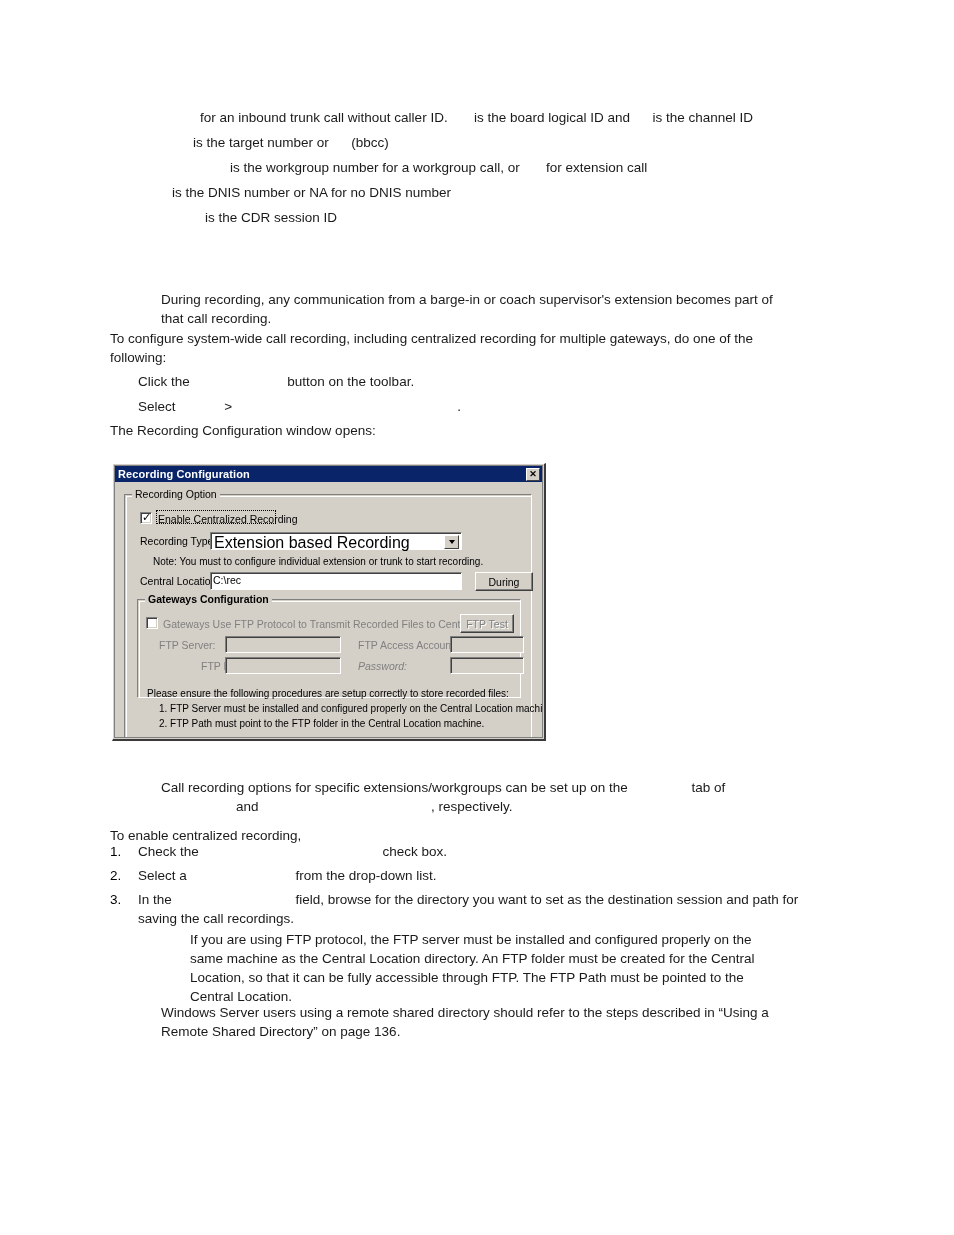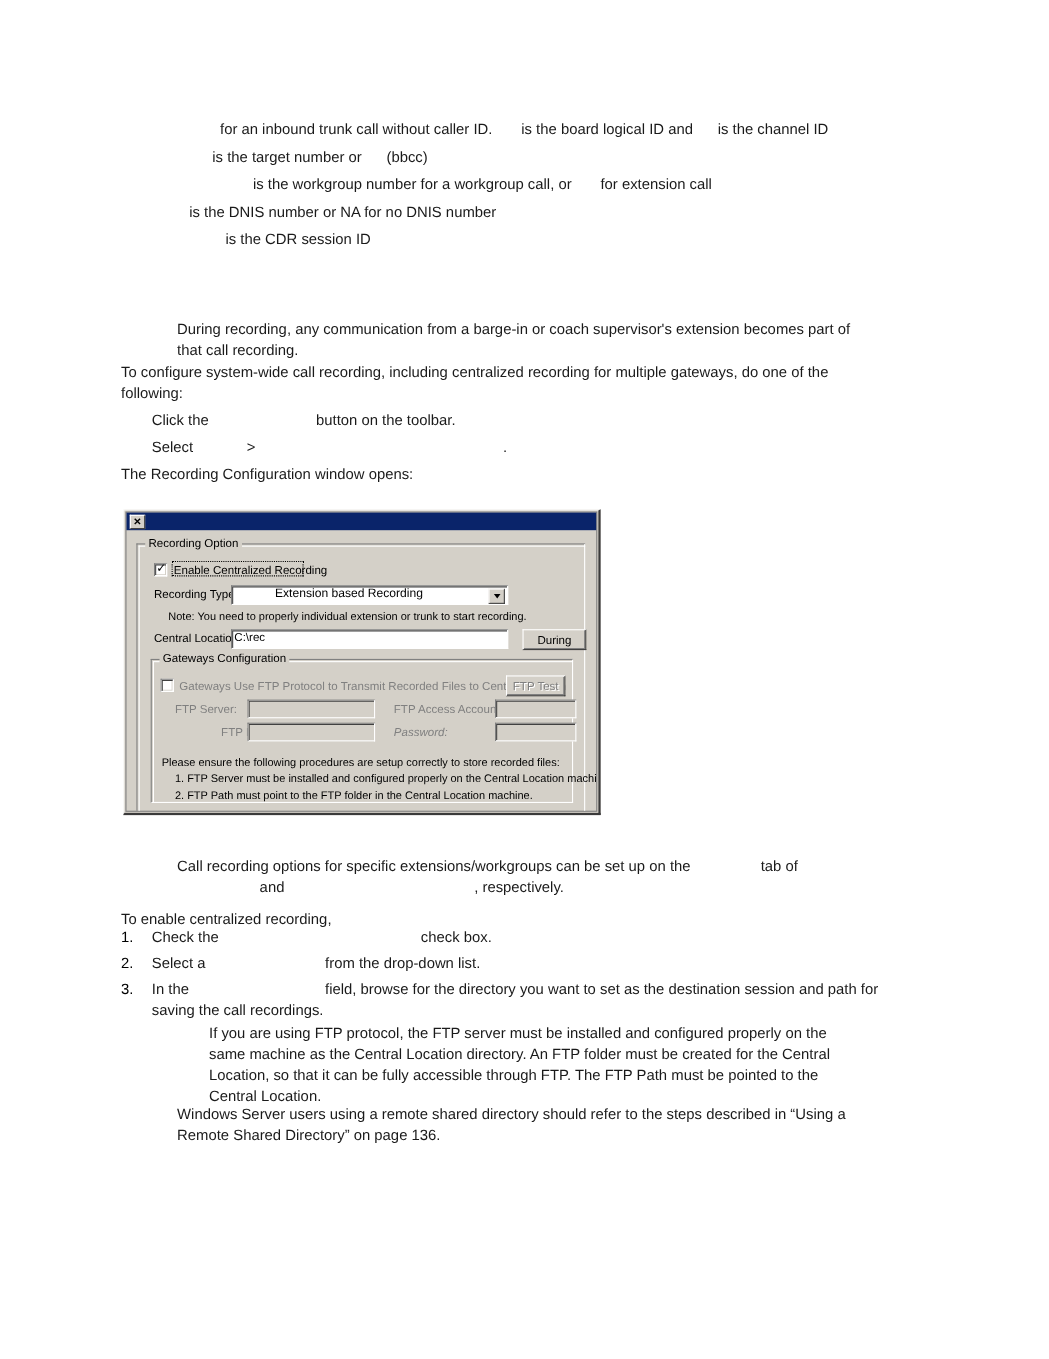--- a/index.html
+++ b/index.html
@@ -196,24 +196,23 @@
     border-left: 1px solid #808080;
     border-right: 1px solid #ffffff;
     border-bottom: 1px solid #ffffff;
     box-shadow: inset 1px 1px 0 #404040;
     box-sizing: border-box;
     cursor: default;
   }
   .combo-text {
     position: absolute;
     left: 3px; top: 1px;
-    font-size: 11px;
-    color: #000;
-    white-space: nowrap;
-    padding-left: 36px;
+    font-size: 16px;
+    color: #000;
+    white-space: nowrap;
   }
   .combo-btn {
     position: absolute;
     right: 2px;
     top: 2px;
     width: 15px;
     height: 14px;
     background: #d4d0c8;
     border-top: 1px solid #ffffff;
     border-left: 1px solid #ffffff;
@@ -295,20 +294,21 @@
 
   <div class="p" style="left:190px; top:930px; width:596px;">If you are using FTP protocol, the FTP server must be installed and configured properly on the same machine as the Central Location directory. An FTP folder must be created for the Central Location, so that it can be fully accessible through FTP. The FTP Path must be pointed to the Central Location.</div>
 
   <div class="p" style="left:161px; top:1003px; width:624px;">Windows Server users using a remote shared directory should refer to the steps described in “Using a Remote Shared Directory” on page 136.</div>
 </div>
 
 <div class="dlg-wrap">
   <div class="dlg-inner"></div>
 
   <div class="titlebar">
+    <span class="title-text">Recording Configuration</span>
     <span class="close-btn">✕</span>
   </div>
 
   <div class="dlg-body">
 
     <div class="groupbox" style="left:9px; top:11px; width:408px; height:247px;">
       <span class="gb-legend">Recording Option</span>
     </div>
 
     <div class="cb" style="left:25px; top:29px;">
@@ -318,29 +318,29 @@
     <div class="focusbox" style="left:41px; top:27px; width:120px; height:14px;"></div>
 
     <div class="lbl" style="left:25px; top:52px;">Recording Type:</div>
     <div class="combo" style="left:95px; top:49px; width:252px; height:18px;">
       <span class="combo-text">Extension based Recording</span>
       <span class="combo-btn">
         <span class="arrow-dn"></span>
       </span>
     </div>
 
-    <div class="note-text" style="left:38px; top:73px;">Note: You need to properly individual extension or trunk to start recording.</div>
+    <div class="note-text" style="left:38px; top:73px;">Note: You must to configure individual extension or trunk to start recording.</div>
 
     <div class="lbl" style="left:25px; top:92px;">Central Location:</div>
     <div class="textfield" style="left:95px; top:89px; width:252px; height:18px;">C:\rec</div>
     <div class="btn" style="left:360px; top:89px; width:58px; height:19px;">
       <span>During</span>
     </div>
 
-    <div class="groupbox" style="left:22px; top:116px; width:384px; height:131px;">
+    <div class="groupbox" style="left:22px; top:116px; width:384px; height:99px;font-weight:bold;">
       <span class="gb-legend">Gateways Configuration</span>
     </div>
 
     <div class="cb" style="left:31px; top:134px;"></div>
     <div class="lbl disabled" style="left:48px; top:135px;">Gateways Use FTP Protocol to Transmit Recorded Files to Central Location</div>
     <div class="btn disabled" style="left:345px; top:131px; width:54px; height:19px;">
       <span>FTP Test</span>
     </div>
 
     <div class="lbl disabled" style="left:44px; top:156px;">FTP Server:</div>

